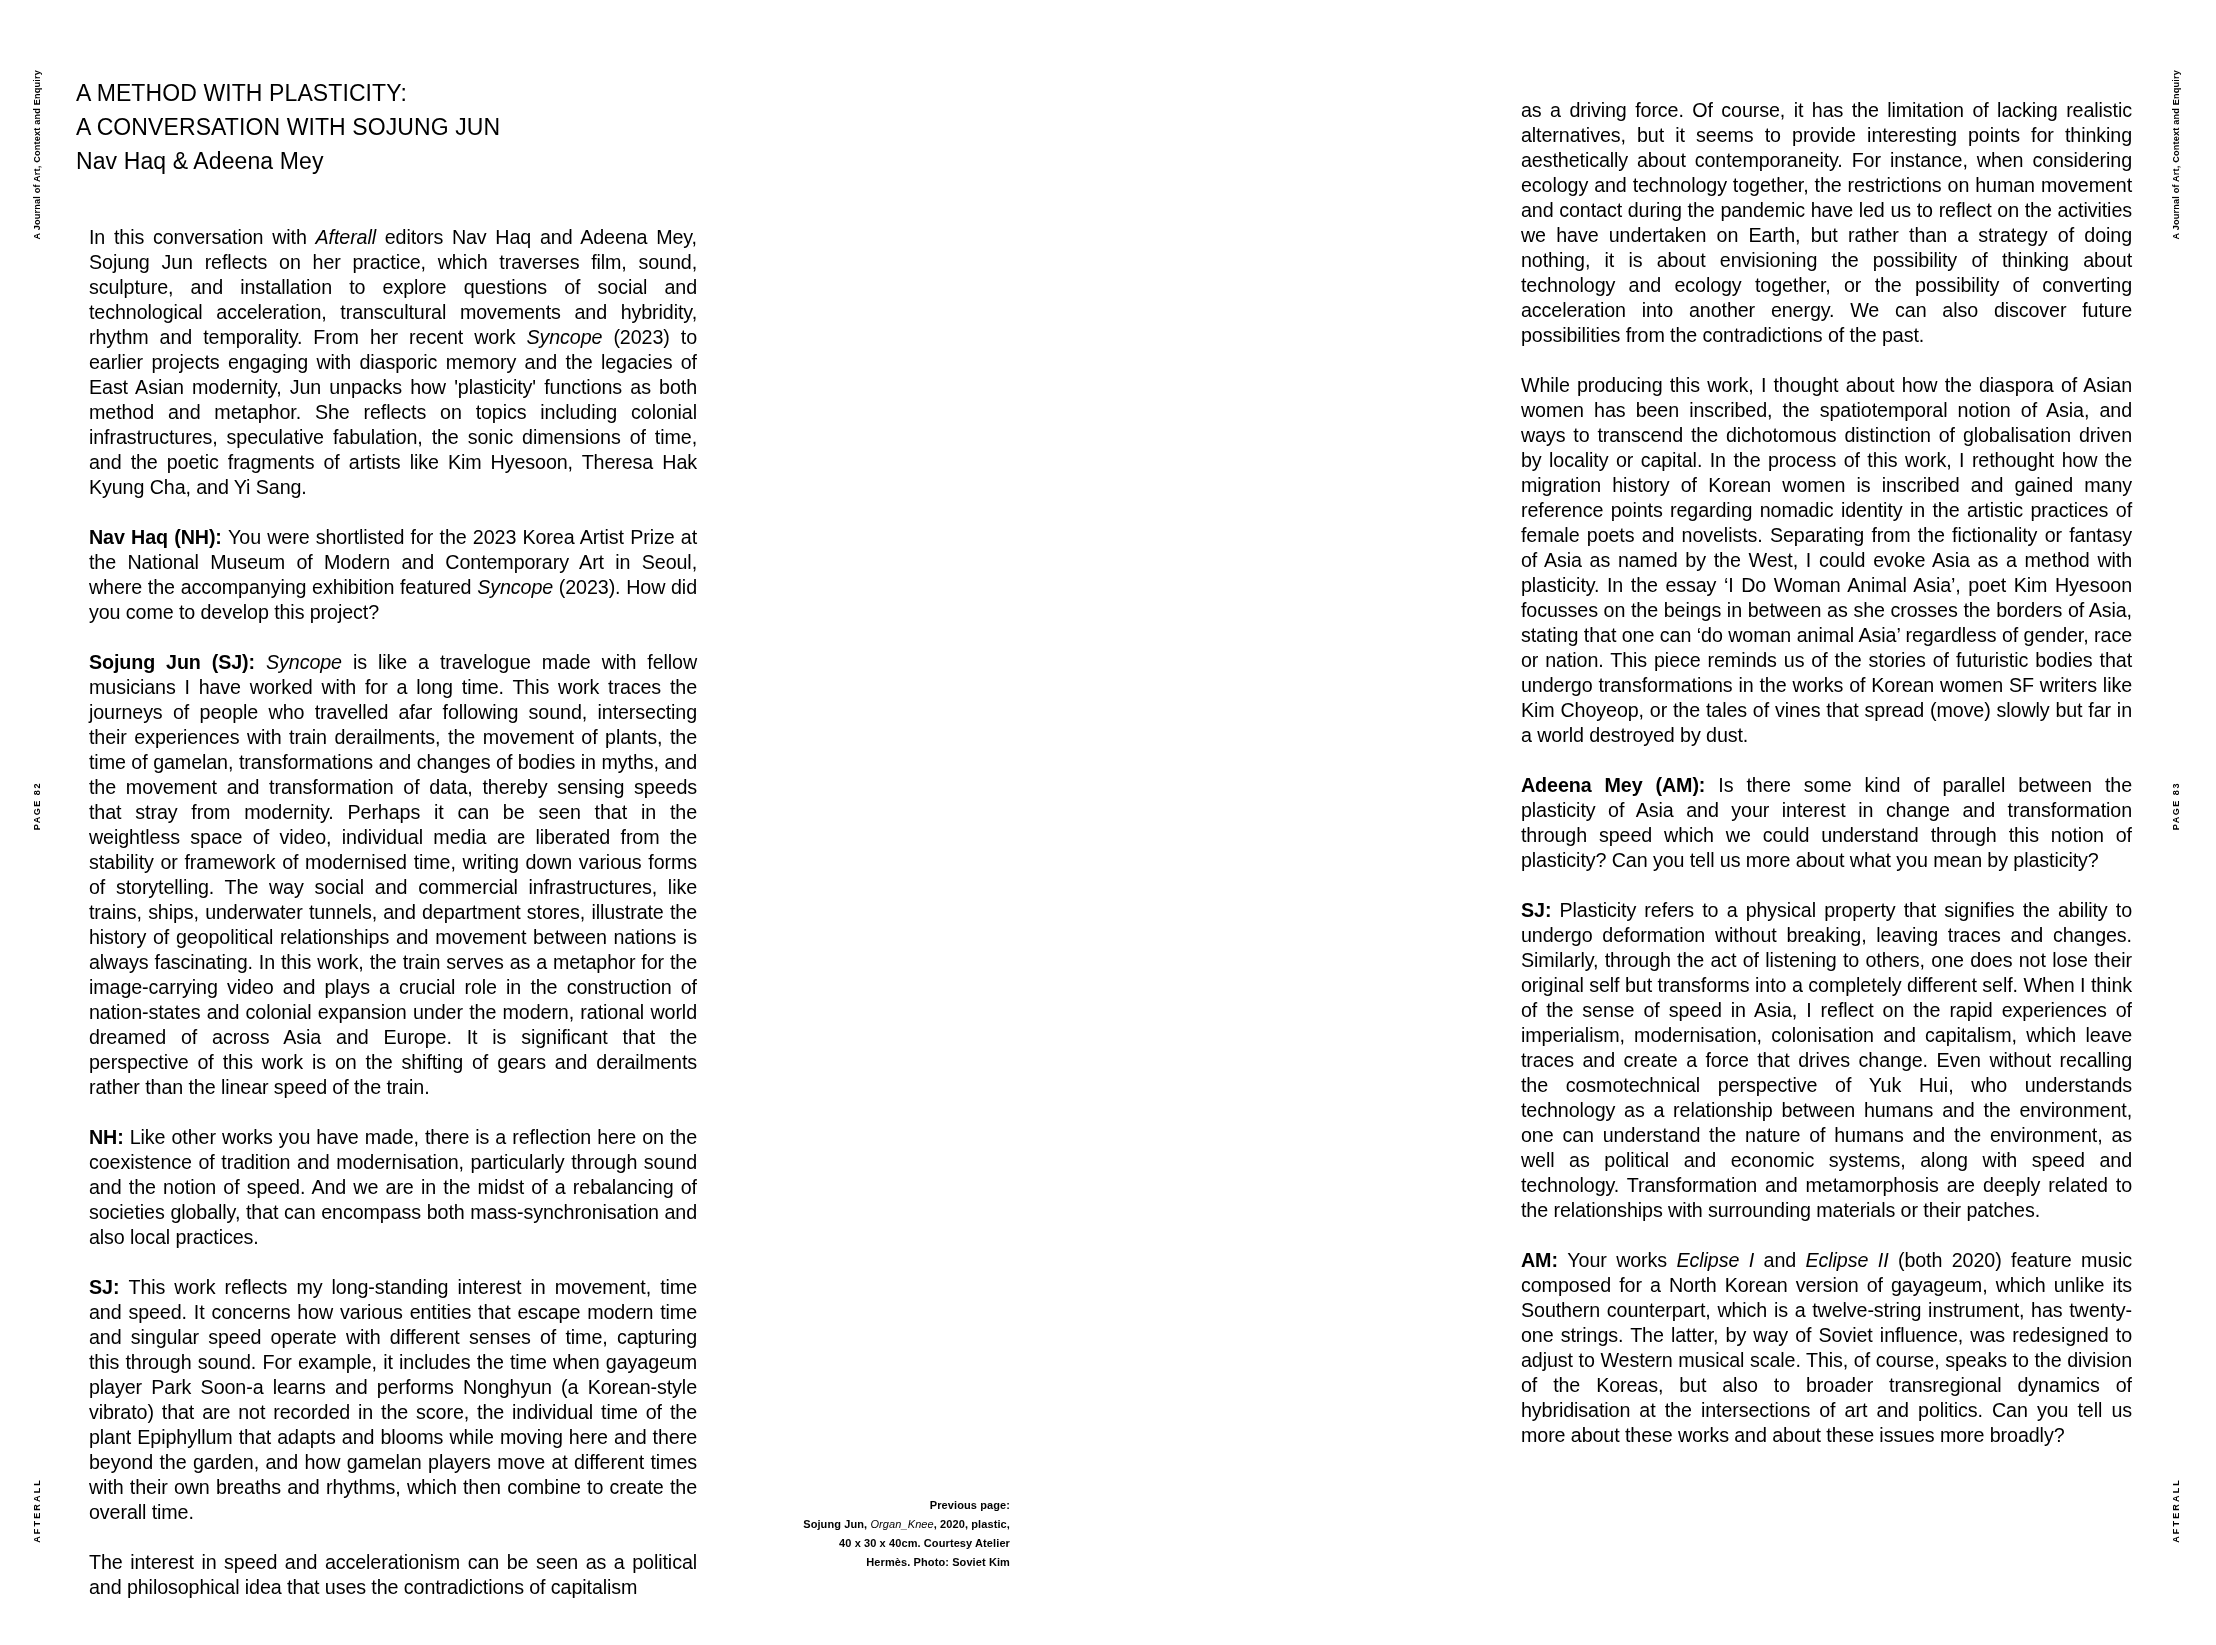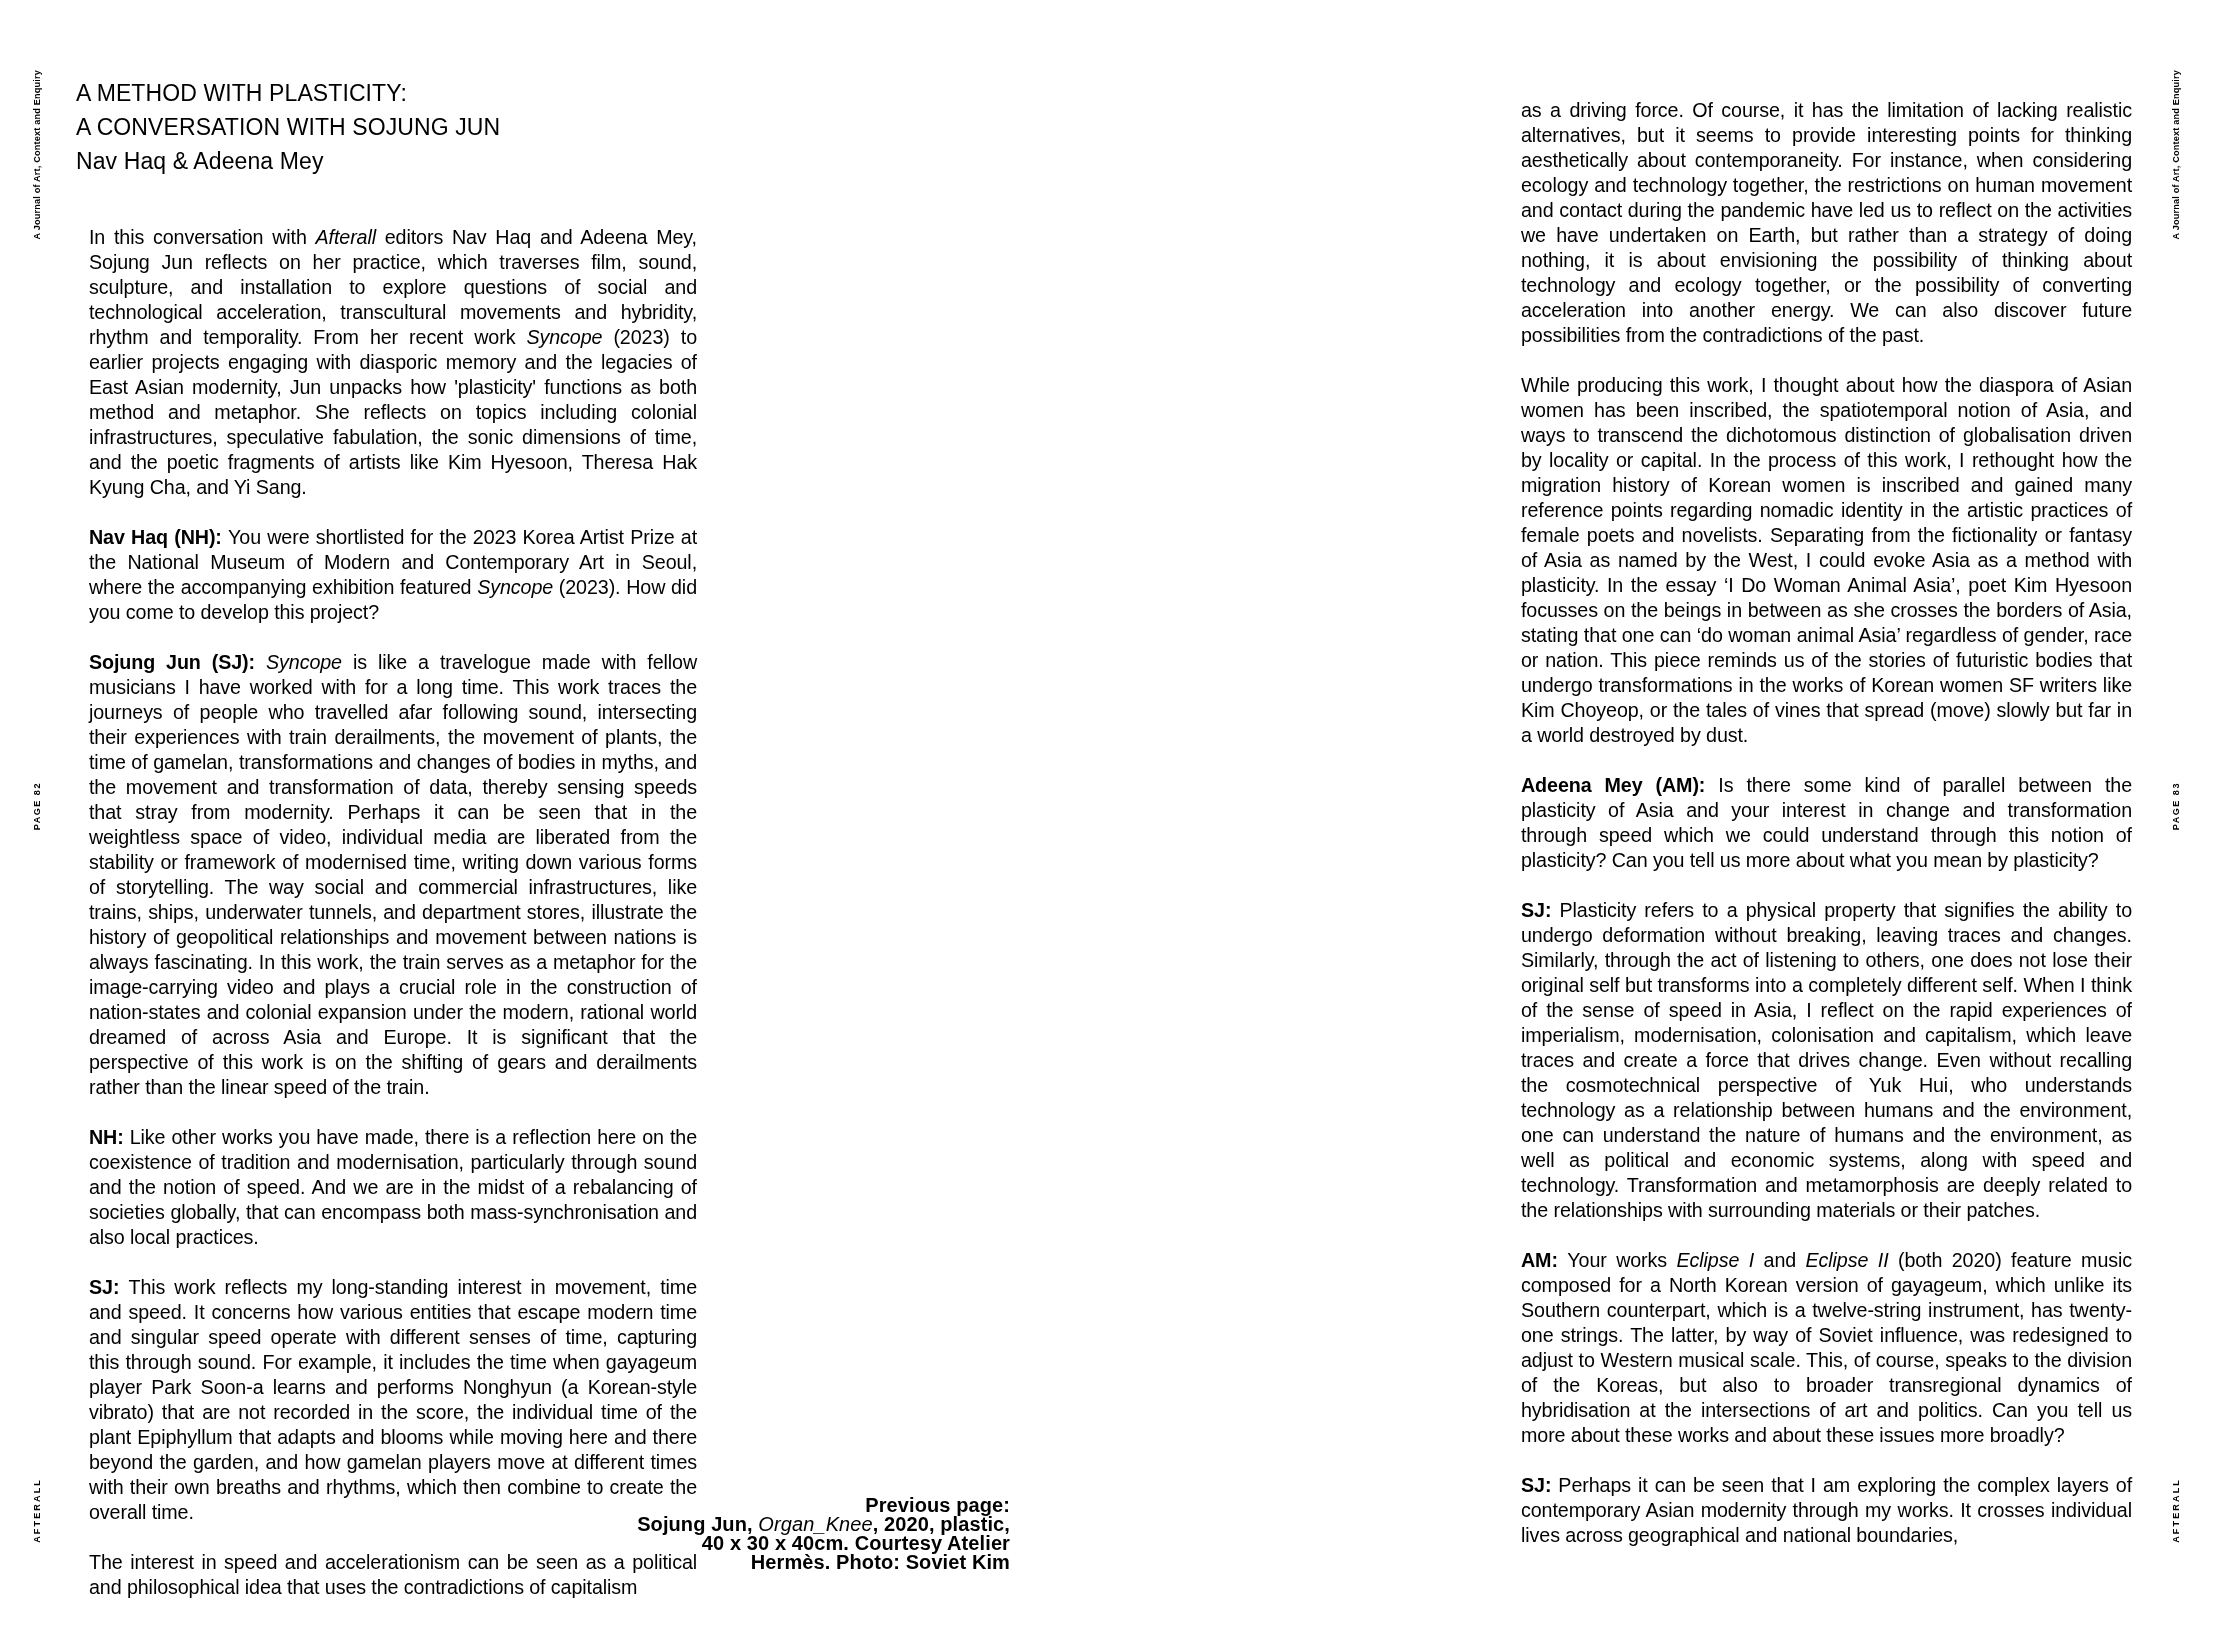--- a/index.html
+++ b/index.html
@@ -47,21 +47,21 @@
   .col p:first-child { margin-top: 16px; }
   #left-col  { left: 89px;  top: 209px; width: 608px; }
   #right-col { left: 1521px; top: 82px; width: 611px; }
 
   
   .caption {
     position: absolute;
     left: 588px; top: 1496px; width: 422px;
     text-align: right;
     font-weight: 700;
-    font-size: 20px;
+    font-size: 11px;
     line-height: 19px;
     letter-spacing: 0.1px;
   }
 
   
   .seg-n  { font-weight: inherit; font-style: normal; }
   .seg-b  { font-weight: 700; }
   .seg-i  { font-style: italic; }
   .seg-bi { font-weight: 400; font-style: italic; }
 </style>
@@ -90,21 +90,20 @@
     <p><span class="seg-b">SJ: </span><span class="seg-n">This work reflects my long-standing interest in movement, time and speed. It concerns how various entities that escape modern time and singular speed operate with different senses of time, capturing this through sound. For example, it includes the time when gayageum player Park Soon-a learns and performs Nonghyun (a Korean-style vibrato) that are not recorded in the score, the individual time of the plant Epiphyllum that adapts and blooms while moving here and there beyond the garden, and how gamelan players move at different times with their own breaths and rhythms, which then combine to create the overall time.</span></p>
     <p><span class="seg-n">The interest in speed and accelerationism can be seen as a political and philosophical idea that uses the contradictions of capitalism</span></p>
   </div>
 
 <div class="col" id="right-col">
     <p><span class="seg-n">as a driving force. Of course, it has the limitation of lacking realistic alternatives, but it seems to provide interesting points for thinking aesthetically about contemporaneity. For instance, when considering ecology and technology together, the restrictions on human movement and contact during the pandemic have led us to reflect on the activities we have undertaken on Earth, but rather than a strategy of doing nothing, it is about envisioning the possibility of thinking about technology and ecology together, or the possibility of converting acceleration into another energy. We can also discover future possibilities from the contradictions of the past.</span></p>
     <p><span class="seg-n">While producing this work, I thought about how the diaspora of Asian women has been inscribed, the spatiotemporal notion of Asia, and ways to transcend the dichotomous distinction of globalisation driven by locality or capital. In the process of this work, I rethought how the migration history of Korean women is inscribed and gained many reference points regarding nomadic identity in the artistic practices of female poets and novelists. Separating from the fictionality or fantasy of Asia as named by the West, I could evoke Asia as a method with plasticity. In the essay ‘I Do Woman Animal Asia’, poet Kim Hyesoon focusses on the beings in between as she crosses the borders of Asia, stating that one can ‘do woman animal Asia’ regardless of gender, race or nation. This piece reminds us of the stories of futuristic bodies that undergo transformations in the works of Korean women SF writers like Kim Choyeop, or the tales of vines that spread (move) slowly but far in a world destroyed by dust.</span></p>
     <p><span class="seg-b">Adeena Mey (AM): </span><span class="seg-n">Is there some kind of parallel between the plasticity of Asia and your interest in change and transformation through speed which we could understand through this notion of plasticity? Can you tell us more about what you mean by plasticity?</span></p>
     <p><span class="seg-b">SJ: </span><span class="seg-n">Plasticity refers to a physical property that signifies the ability to undergo deformation without breaking, leaving traces and changes. Similarly, through the act of listening to others, one does not lose their original self but transforms into a completely different self. When I think of the sense of speed in Asia, I reflect on the rapid experiences of imperialism, modernisation, colonisation and capitalism, which leave traces and create a force that drives change. Even without recalling the cosmotechnical perspective of Yuk Hui, who understands technology as a relationship between humans and the environment, one can understand the nature of humans and the environment, as well as political and economic systems, along with speed and technology. Transformation and metamorphosis are deeply related to the relationships with surrounding materials or their patches.</span></p>
     <p><span class="seg-b">AM: </span><span class="seg-n">Your works </span><span class="seg-i">Eclipse I</span><span class="seg-n"> and </span><span class="seg-i">Eclipse II</span><span class="seg-n"> (both 2020) feature music composed for a North Korean version of gayageum, which unlike its Southern counterpart, which is a twelve-string instrument, has twenty-one strings. The latter, by way of Soviet influence, was redesigned to adjust to Western musical scale. This, of course, speaks to the division of the Koreas, but also to broader transregional dynamics of hybridisation at the intersections of art and politics. Can you tell us more about these works and about these issues more broadly?</span></p>
-    <p><span class="seg-b">SJ: </span><span class="seg-n">Perhaps it can be seen that I am exploring the complex layers of contemporary Asian modernity through my works. It crosses individual lives across geographical and national boundaries,</span></p>
   </div>
 
 <div class="caption">
     <div class="cap-line"><span class="seg-b">Previous page:</span></div>
     <div class="cap-line"><span class="seg-b">Sojung Jun, </span><span class="seg-bi">Organ_Knee</span><span class="seg-b">, 2020, plastic,</span></div>
     <div class="cap-line"><span class="seg-b">40 x 30 x 40cm. Courtesy Atelier</span></div>
     <div class="cap-line"><span class="seg-b">Hermès. Photo: Soviet Kim</span></div>
   </div>
 
 

